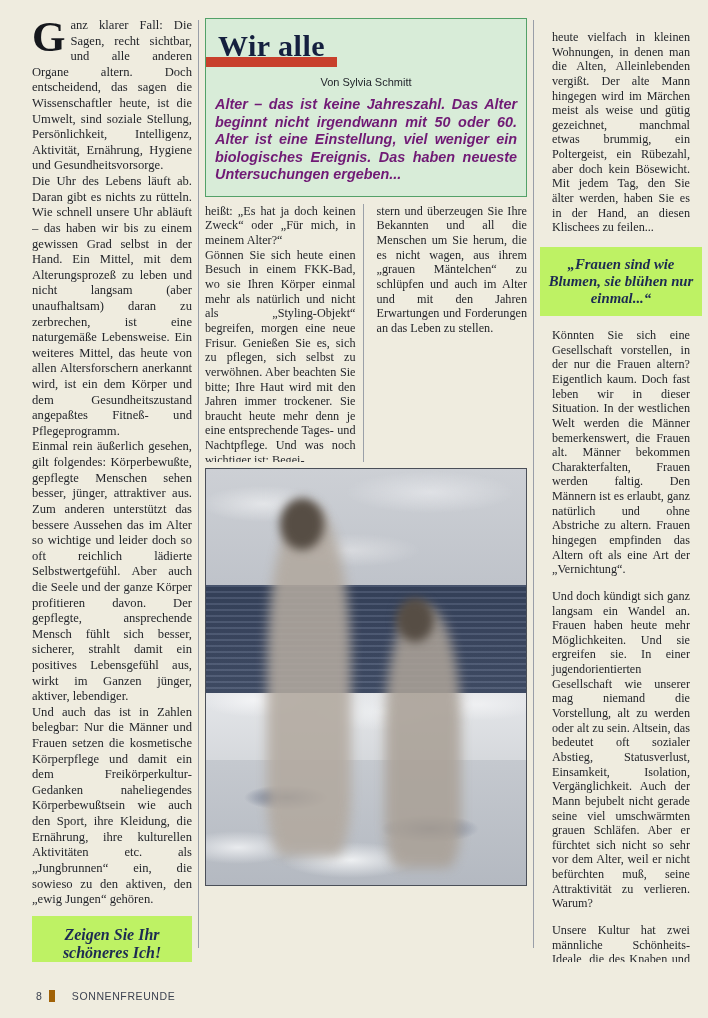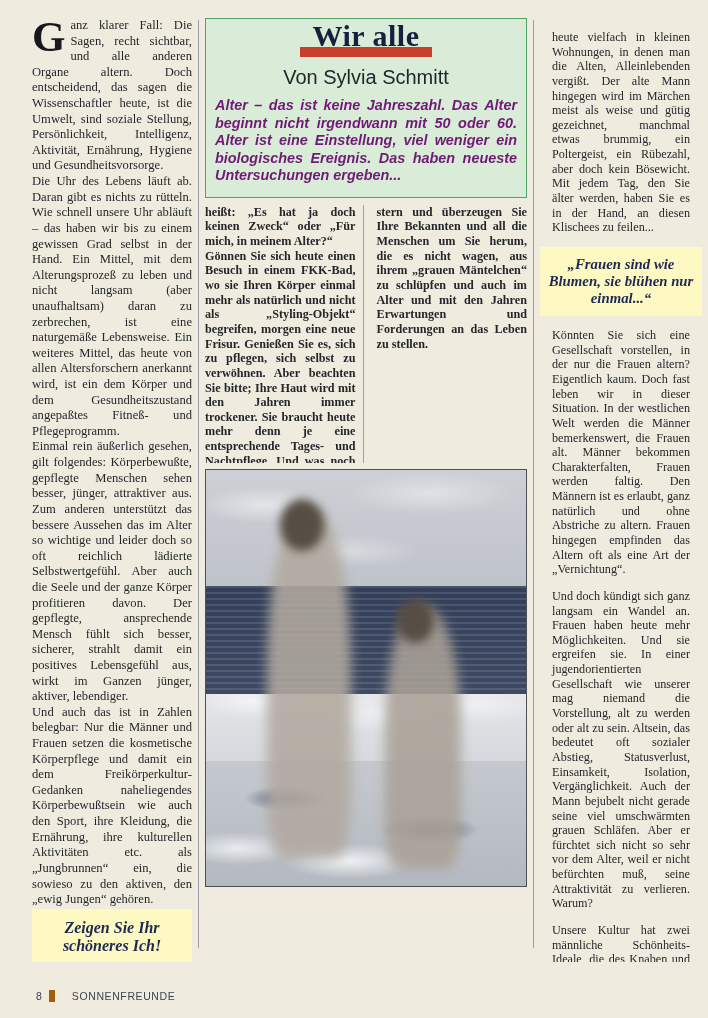--- a/index.html
+++ b/index.html
@@ -13,36 +13,36 @@
               font-size:12.6px; line-height:1.24; hyphens:auto; }
   .col-left p { margin:0; }
   .dropcap { float:left; font-size:43px; line-height:33px; padding:2px 5px 0 0;
              font-weight:bold; color:#16181d; }
   
   .col-mid { width:322px; flex:none; display:flex; flex-direction:column; overflow:hidden; }
   .header-panel { border:1px solid #53a168; background:#d8ecd8; }
   .kicker-bar { background:#1f9a44; border-bottom:1px solid #11632a; color:#ffffff;
                 font-family:"Liberation Sans", sans-serif; font-weight:bold;
                 font-size:19px; text-align:center; padding:4px 0 5px; letter-spacing:0.5px; }
-  .title-wrap { text-align:center; }
+  .title-wrap { padding-top:10px; }
   .title-line { display:inline-block; font-weight:bold; font-size:30px; letter-spacing:0.5px;
                 color:#15203f; padding:0 12px 7px;
                 background-image:linear-gradient(#c8402c,#c8402c);
                 background-repeat:no-repeat; background-size:100% 10px;
                 background-position:left bottom 3px; }
   .title-row2 { margin-top:2px; }
   .byline { text-align:center; font-family:"Liberation Sans", sans-serif;
-            font-size:20px; color:#23262c; margin:6px 0 8px; }
+            font-size:11px; color:#23262c; margin:6px 0 8px; }
   .standfirst { font-family:"Liberation Sans", sans-serif; font-style:italic; font-weight:bold;
                 font-size:14.4px; line-height:1.22; color:#701a75; text-align:justify;
                 padding:0 9px 12px; }
   .two-col { display:flex; height:258px; overflow:hidden; margin-top:7px;
              font-size:12.2px; line-height:1.2; text-align:justify; hyphens:auto; }
   .subcol { flex:1; overflow:hidden; }
-  .subcol p { margin:0;font-weight:bold; }
+  .subcol p { margin:0; }
   .subcol-a { padding-right:7px; border-right:1px solid #9aa0a8; }
   .subcol-b { padding-left:13px; }
   
   .photo { position:relative; height:418px; margin-top:6px; border:1px solid #4a4f58;
            overflow:hidden; background:#c7cbd1; }
   .ph-sky { position:absolute; left:0; top:0; width:100%; height:28%;
             background:
               radial-gradient(ellipse 90px 26px at 18% 30%, #e3e5e8 0%, rgba(227,229,232,0) 70%),
               radial-gradient(ellipse 120px 30px at 70% 20%, #dfe1e5 0%, rgba(223,225,229,0) 70%),
               radial-gradient(ellipse 100px 24px at 45% 70%, #d8dade 0%, rgba(216,218,222,0) 70%),
@@ -69,23 +69,23 @@
   .ph-fig1 { left:19%; top:9%; width:84px; height:350px; }
   .ph-fig2 { left:56%; top:33%; width:76px; height:262px; background:#aaa197; }
   .ph-head { position:absolute; filter:blur(5px); background:#564d44; border-radius:50%; }
   .ph-head1 { left:23%; top:7%; width:44px; height:52px; }
   .ph-head2 { left:59.5%; top:31%; width:38px; height:44px; }
   
   .col-right { width:162px; flex:none; overflow:hidden; text-align:justify;
                font-size:12.2px; line-height:1.2; hyphens:auto; }
   .col-right p { margin:12px; }
   
-  .graybox { background:#fef9c3; color:#1c2a52; font-weight:bold; font-style:italic;
+  .graybox { background:#bef264; color:#1c2a52; font-weight:bold; font-style:italic;
              text-align:center; line-height:1.15; }
-  .graybox-left { font-size:16px; padding:10px 4px; margin:1px 0; }
+  .graybox-left { font-size:16px; padding:10px 4px; margin:8px 0; }
   .graybox-right { font-size:14.8px; padding:9px 4px; margin:11px 0 9px; }
   
   .footer { position:absolute; left:36px; bottom:16px; display:flex; align-items:center;
             font-family:"Liberation Sans", sans-serif; font-size:10.5px; color:#3c4250; }
   .footer .num { padding-right:7px; }
   .footer .name { border-left:6px solid #a16207; padding-left:17px; letter-spacing:0.6px; }
 </style>
 </head>
 <body>
 

